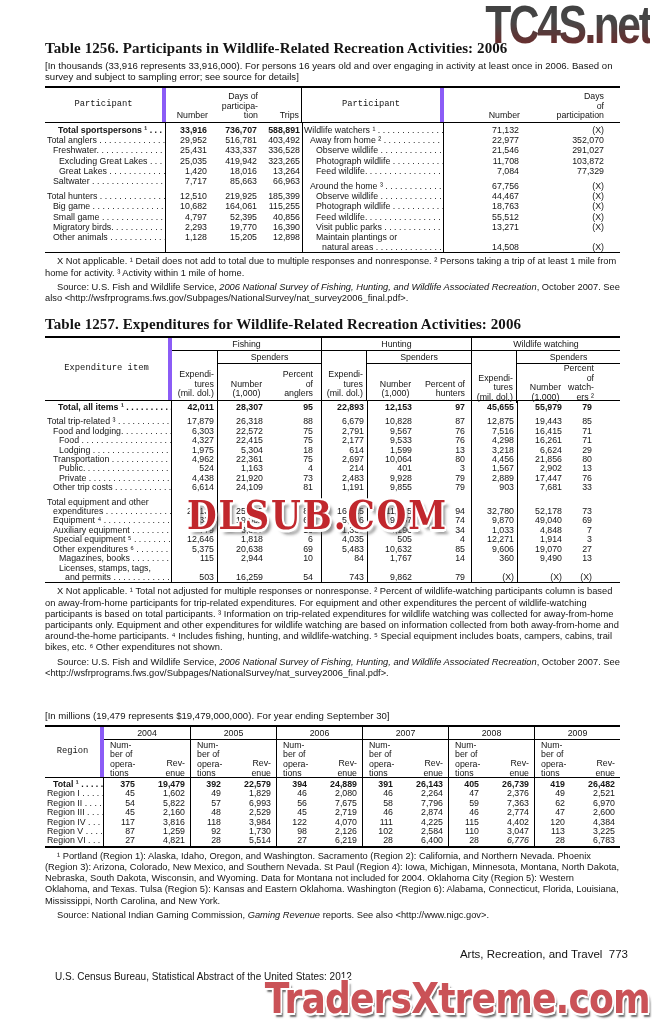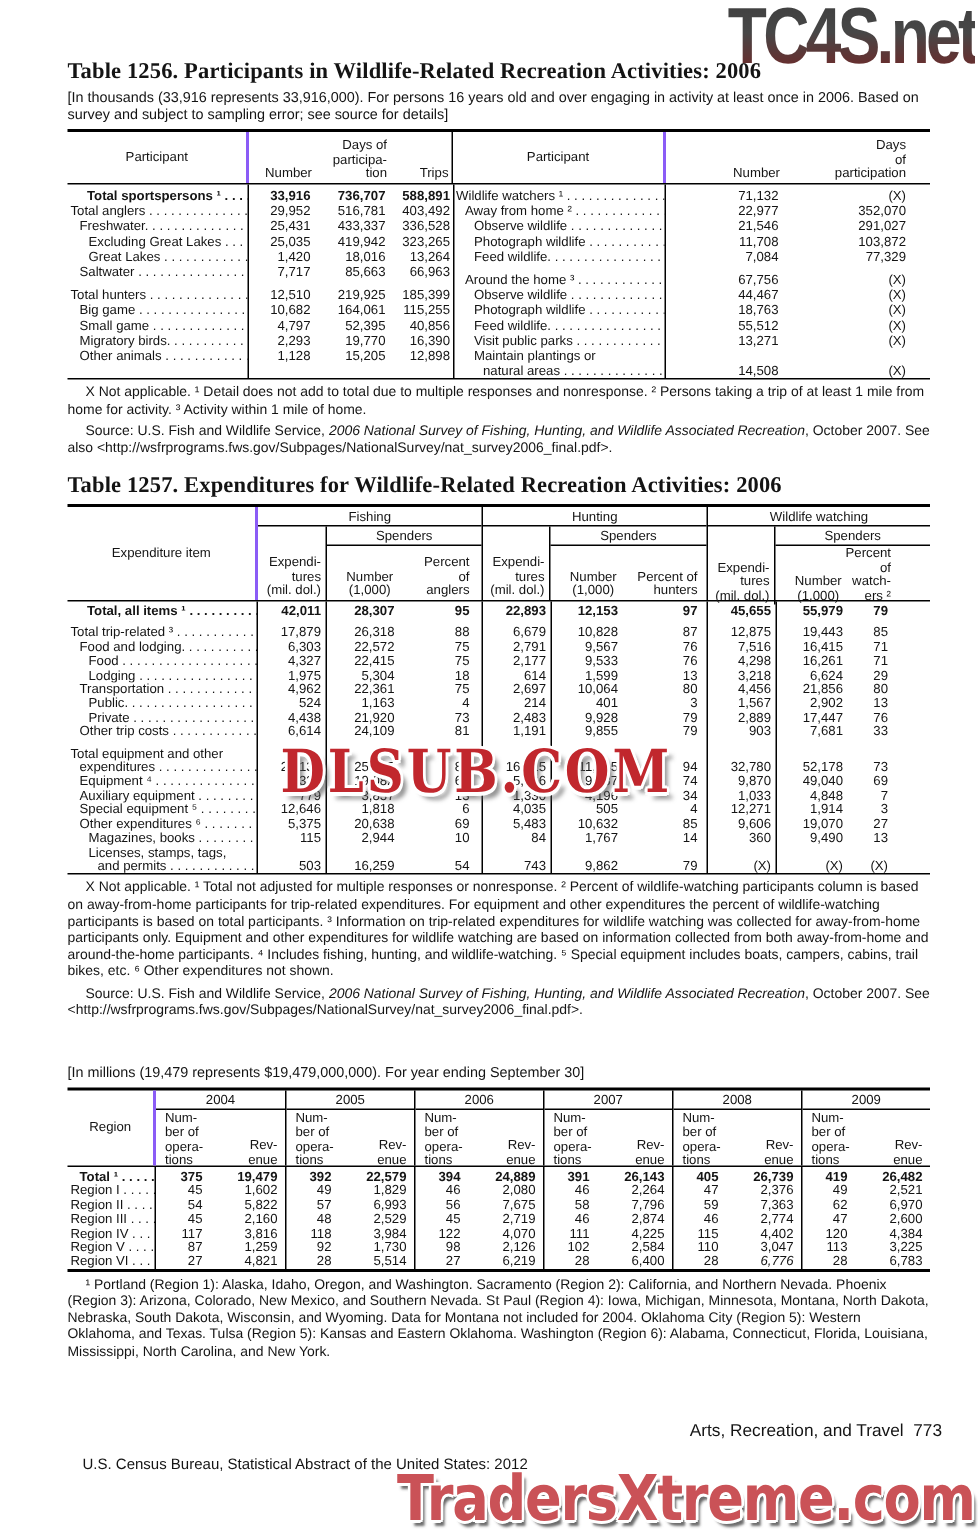--- a/index.html
+++ b/index.html
@@ -6,21 +6,21 @@
   body{width:652px;height:1024px;position:relative;background:#fff;color:#141414;
        font-family:"Liberation Sans","DejaVu Sans",sans-serif;overflow:hidden;}
   .sec{position:absolute;left:45px;width:575px;}
   .title{font-family:"Liberation Serif","DejaVu Serif",serif;font-weight:700;
          font-size:15px;margin:0 0 3px 0;letter-spacing:.1px;}
   .note{font-size:9.6px;line-height:11px;margin:0 0 4px 0;}
   .fn{font-size:9.3px;line-height:11.2px;margin:3px 0 0 0;text-indent:12px;}
   .tbl{border-top:2px solid #000;border-bottom:1px solid #000;font-size:8.8px;}
   .tbl.thick{border-bottom:2.5px solid #000;}
   .thead{display:flex;border-bottom:1px solid #000;line-height:9.6px;}
-  .hlabel{display:flex;align-items:center;justify-content:center;border-right:2px solid #8b5cf6;box-sizing:border-box;}
+  .hlabel{display:flex;align-items:center;justify-content:center;border-right:4px solid #8b5cf6;box-sizing:border-box;font-family:Liberation Mono, monospace;}
   .hcol{display:flex;align-items:flex-end;justify-content:flex-end;text-align:right;
         white-space:pre-line;box-sizing:border-box;padding-bottom:1px;}
   .hdiv{width:1px;background:#000;}
   .tbody{position:relative;padding-top:2px;}
   .t1256 .tbody{line-height:10.2px;}
   .t1257 .tbody,.t1258 .tbody{line-height:9.4px;}
   .vrule{position:absolute;top:0;bottom:0;width:1px;background:#000;}
   .trow{display:flex;align-items:flex-end;}
   .trow.bold{font-weight:700;}
   .tlabel{box-sizing:border-box;flex:none;overflow:hidden;}
@@ -688,19 +688,20 @@
         </div>
         <div class="vrule" style="left: 58px;"></div>
         <div class="vrule" style="left: 145px;"></div>
         <div class="vrule" style="left: 231px;"></div>
         <div class="vrule" style="left: 317px;"></div>
         <div class="vrule" style="left: 403px;"></div>
         <div class="vrule" style="left: 489px;"></div>
       </div>
   </div>
   <p class="fn">¹ Portland (Region 1): Alaska, Idaho, Oregon, and Washington. Sacramento (Region 2): California, and Northern Nevada. Phoenix (Region 3): Arizona, Colorado, New Mexico, and Southern Nevada. St Paul (Region 4): Iowa, Michigan, Minnesota, Montana, North Dakota, Nebraska, South Dakota, Wisconsin, and Wyoming. Data for Montana not included for 2004. Oklahoma City (Region 5): Western Oklahoma, and Texas. Tulsa (Region 5): Kansas and Eastern Oklahoma. Washington (Region 6): Alabama, Connecticut, Florida, Louisiana, Mississippi,  North Carolina, and New York.</p>
+  <p class="fn"><span>Source:  National Indian Gaming Commission, </span><i>Gaming Revenue</i><span> reports. See also &lt;http://www.nigc.gov&gt;.</span></p>
 </section>
 
 <div class="footer-right">Arts, Recreation, and Travel  773</div>
 <div class="footer-left">U.S. Census Bureau, Statistical Abstract of the United States: 2012</div>
 
 <div class="wm-dlsub">DLSUB.COM</div>
 <div class="wm-traders">TradersXtreme.com</div>
 
 </body></html>

